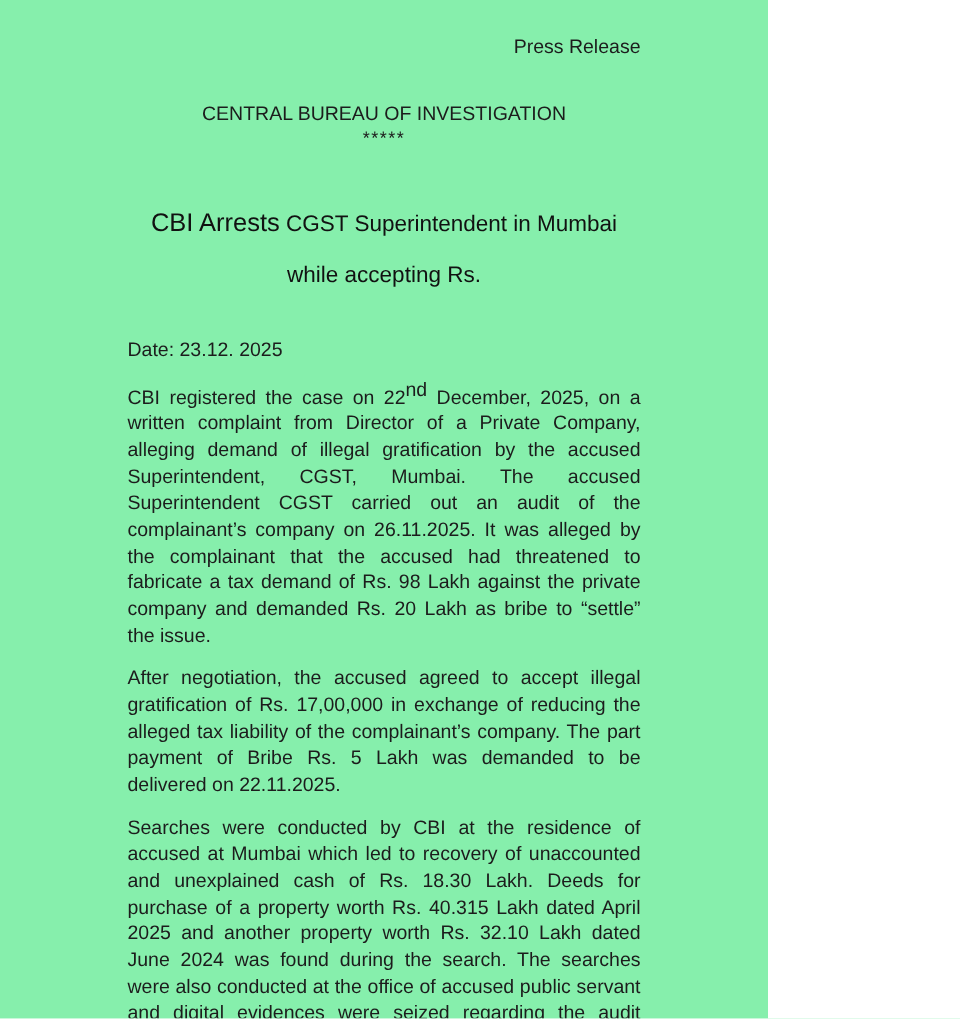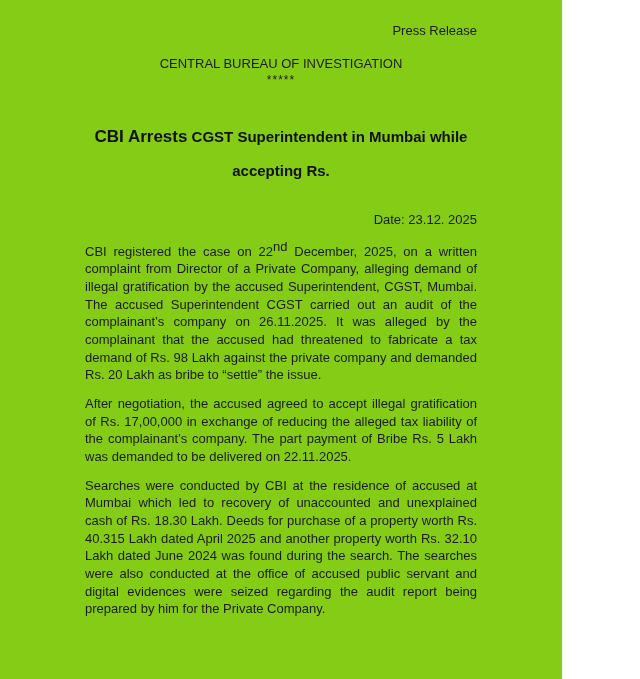--- a/index.html
+++ b/index.html
@@ -1,57 +1,57 @@
 <!DOCTYPE html>
 <html><head>
 <meta charset="utf-8">
 <style>
   html, body { margin: 0; padding: 0; background: #ffffff; }
   .page {
-    width: 562px;
+    width: 512px;
     height: 679px;
     box-sizing: border-box;
     padding: 22px 85px 0 85px;
-    background: #84cc16;
+    background: #86efac;
     font-family: "Liberation Sans", sans-serif;
     color: #1c1c1c;
     overflow: hidden;
   }
   .press-release {
     text-align: right;
     font-size: 13px;
     line-height: 1.35;
   }
   .press-release a {
     color: #1155CC;
     text-decoration: underline;
     cursor: pointer;
   }
   .org-header {
     text-align: center;
     font-size: 13px;
     line-height: 1.2;
-    margin-top: 16px;
+    margin-top: 28px;
   }
   .org-header .stars {
     font-size: 12px;
     letter-spacing: 1px;
     margin-top: 2px;
   }
   .doc-title {
     text-align: center;
-    font-weight: bold;
+    font-weight: normal;
     margin-top: 32px;
     line-height: 34px;
     color: #111;
   }
   .doc-title .title-lead { font-size: 17px; }
   .doc-title .title-rest { font-size: 15px; }
   .date-line {
-    text-align: right;
+    text-align: left;
     font-size: 13px;
     margin-top: 24px;
   }
   .body-copy {
     margin-top: 16px;
     font-size: 13px;
   }
   .body-copy p {
     margin: 0 0 11px 0;
     line-height: 1.36;

